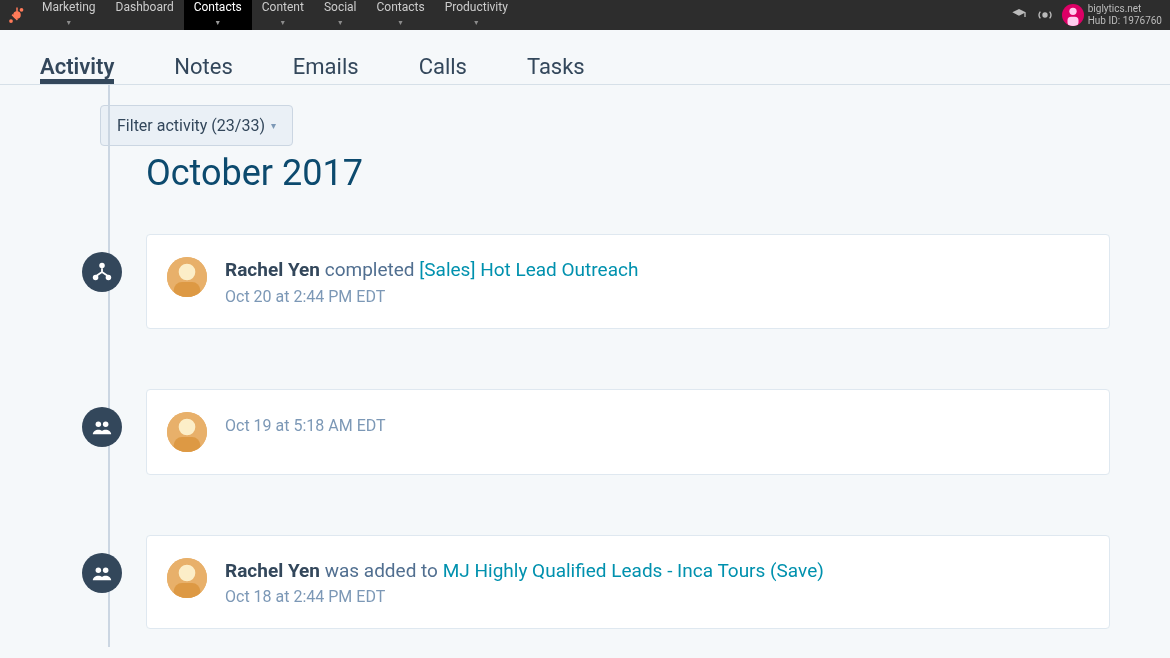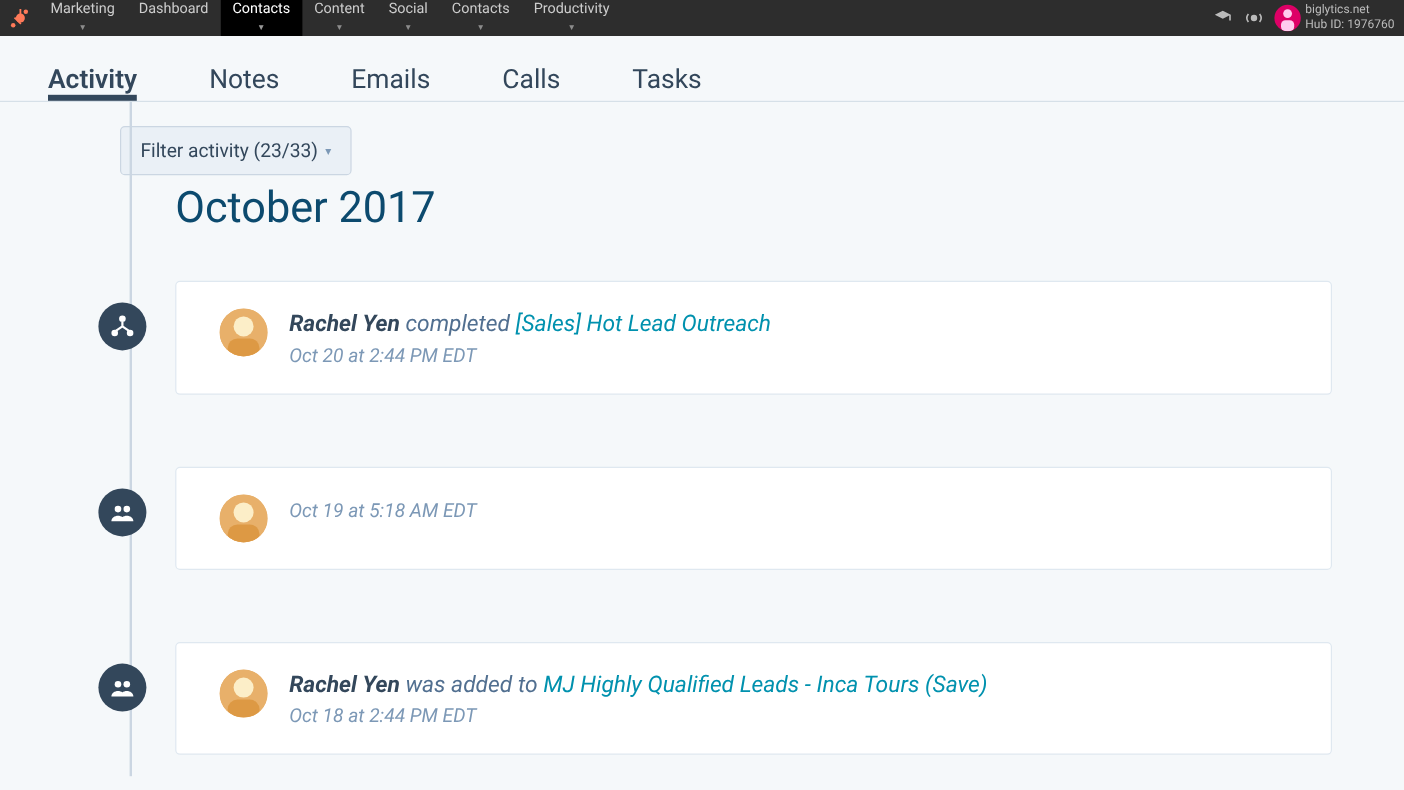--- a/index.html
+++ b/index.html
@@ -22,21 +22,21 @@
   
   .content { position: relative; padding: 20px 60px 0 100px; height: calc(100% - 30px - 66px); overflow: hidden; }
   .filterbar { display: flex; justify-content: flex-start; margin-bottom: 6px; }
   .filter-btn { background: #eaf0f6; border: 1px solid #cbd6e2; color: #33475b; font-size: 16px; padding: 10px 16px; border-radius: 4px; cursor: pointer; display: flex; align-items: center; gap: 6px; }
   .filter-btn .caret { font-size: 10px; color: #7c98b6; }
   .timeline-heading { font-size: 36px; color: #0c4a6e; font-weight: 400; margin: 0 0 40px 46px; }
   .timeline-line { position: absolute; left: 108px; top: 0; bottom: 0; width: 2px; background: #cbd6e2; }
   .entry { position: relative; margin-bottom: 60px; margin-left: 46px; }
   .entry .badge { position: absolute; left: -64px; top: 18px; width: 40px; height: 40px; border-radius: 50%; background: #33475b; display: flex; align-items: center; justify-content: center; }
   .entry .badge svg { width: 22px; height: 22px; fill: #fff; }
-  .entry .card { background: #fff; border: 1px solid #dfe8f0; border-radius: 4px; padding: 22px 36px; display: flex; gap: 18px; align-items: flex-start; font-style: italic; }
+  .entry .card { background: #fff; border: 1px solid #dfe8f0; border-radius: 4px; padding: 22px 20px; display: flex; gap: 18px; align-items: flex-start; }
   .entry .card .avatar { width: 40px; height: 40px; border-radius: 50%; background: #e8b06a; flex-shrink: 0; overflow: hidden; }
   .entry .card .body { flex: 1; }
   .entry .card .line { font-size: 19px; color: #33475b; line-height: 1.35; }
   .entry .card .line .actor { font-weight: 700; color: #33475b; }
   .entry .card .line .verb { color: #516f90; }
   .entry .card .line .link { color: #0091ae; cursor: pointer; }
   .entry .card .ts { font-size: 16px; color: #7c98b6; margin-top: 4px; }
   
   .aface { width:100%; height:100%; display:flex; align-items:center; justify-content:center; }
   .aface svg { width:100%; height:100%; }

